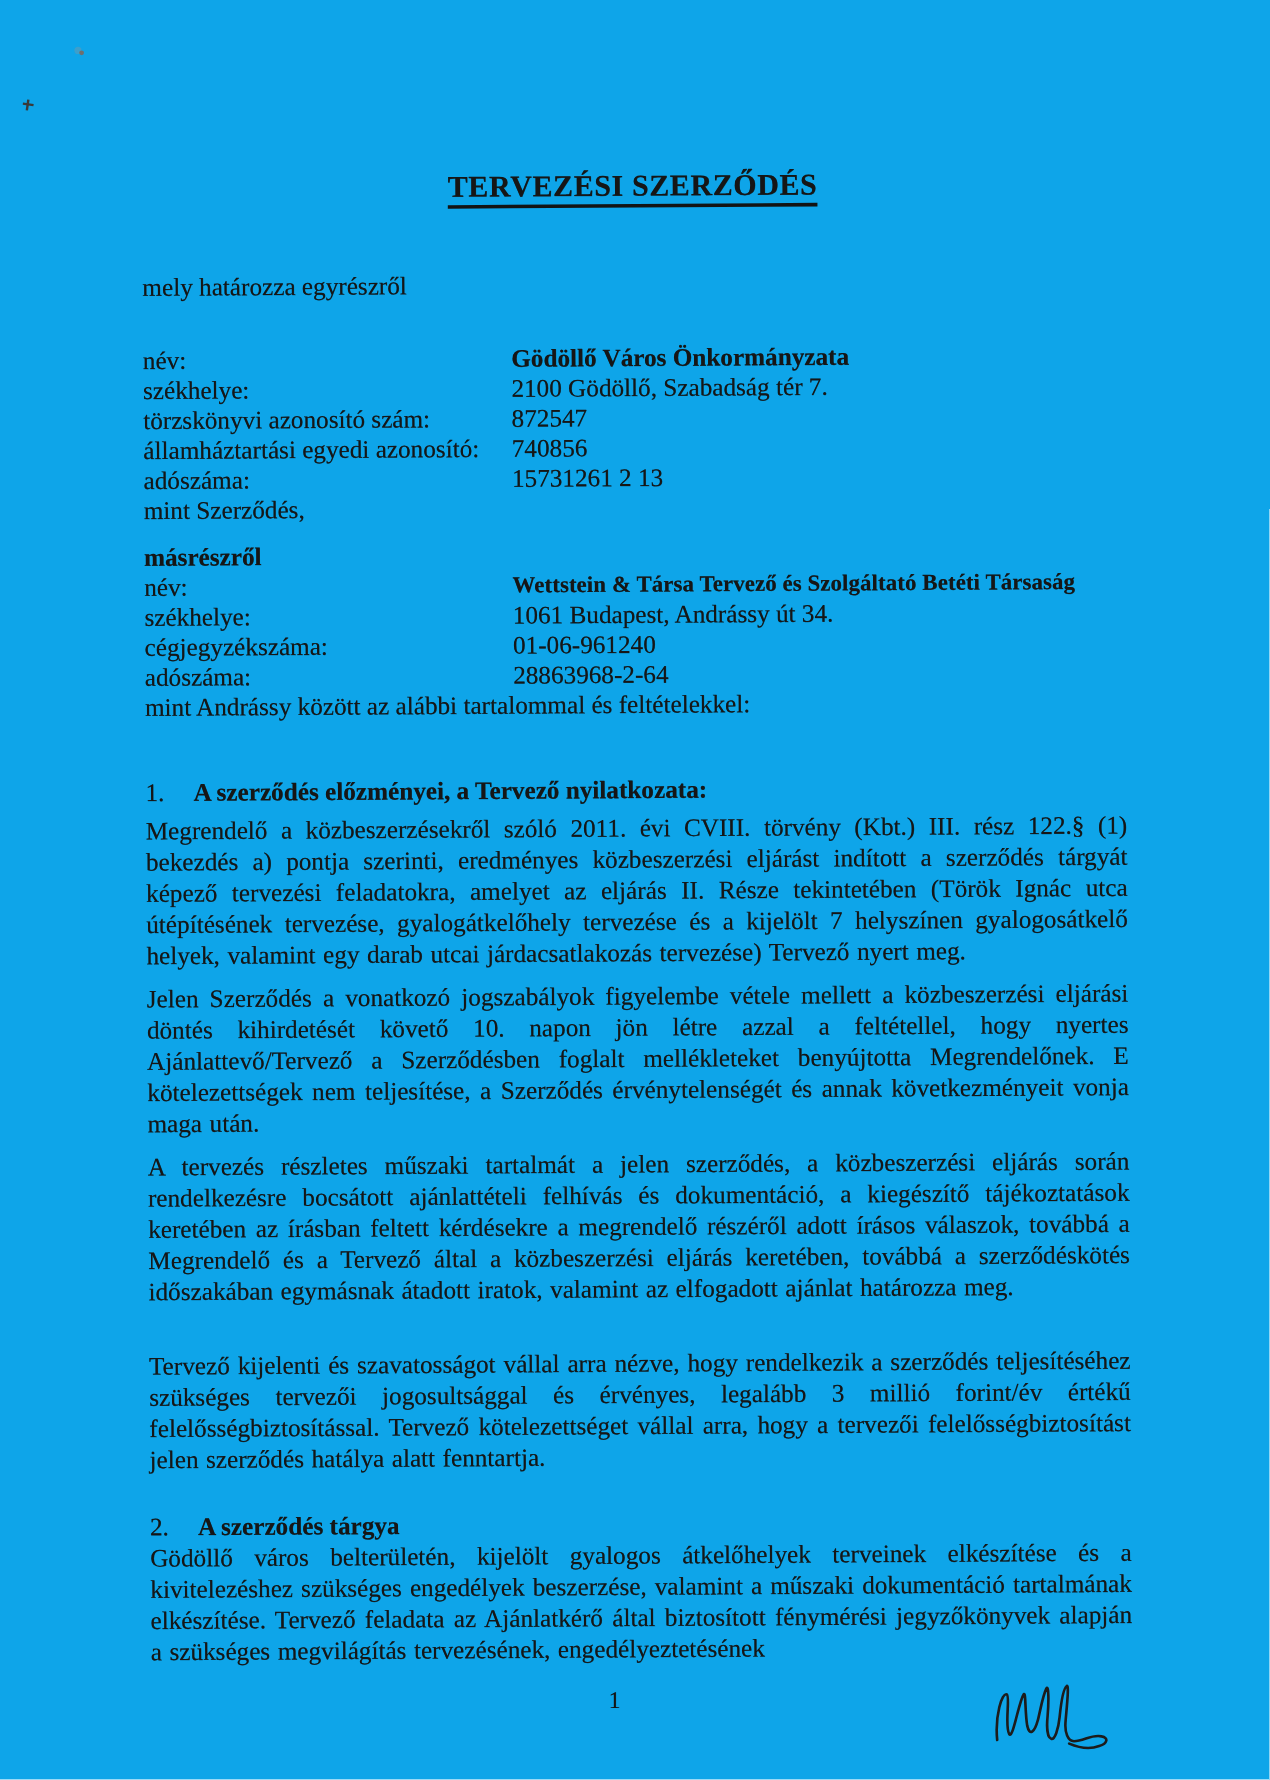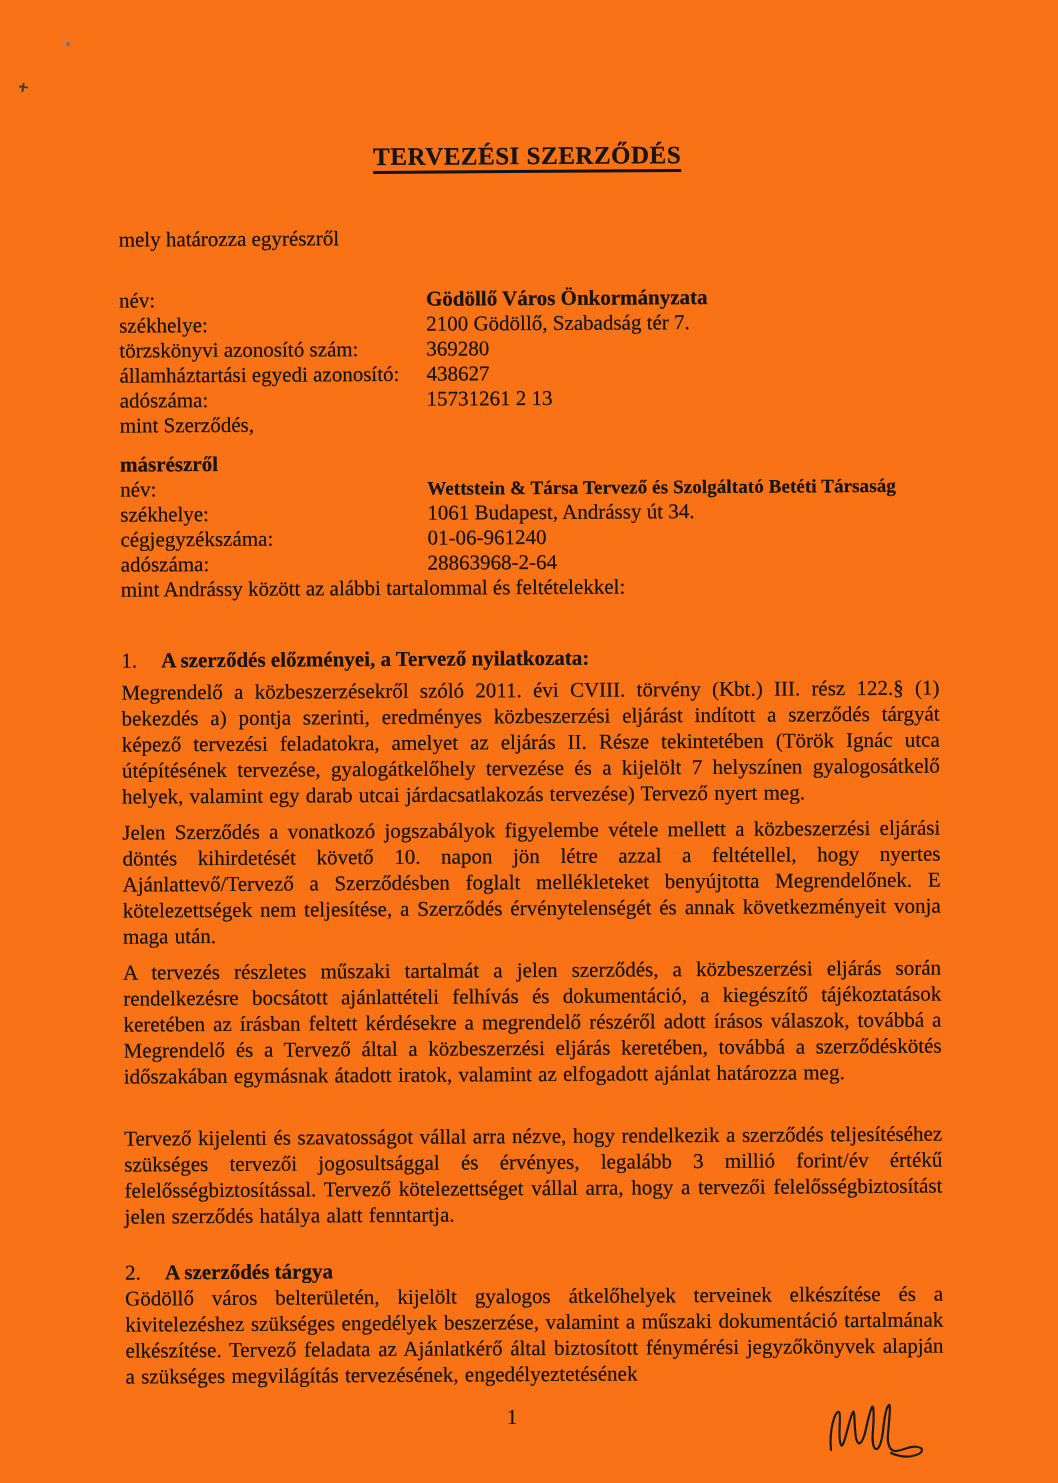--- a/index.html
+++ b/index.html
@@ -1,20 +1,20 @@
 <!DOCTYPE html>
 <html lang="hu"><head>
 <meta charset="utf-8">
 <style>
   html, body { margin: 0; padding: 0; background: #ffffff; }
   .page {
     position: relative;
     width: 1058px;
     height: 1483px;
-    background: #f97316;
+    background: #0ea5e9;
     overflow: hidden;
     font-family: "Liberation Serif", serif;
     color: #161616;
     text-shadow: 0.2px 0.2px 0.35px rgba(10,10,10,0.55);
   }
   .content {
     position: absolute;
     left: 118px;
     top: 140px;
     width: 818px;
@@ -132,25 +132,25 @@
       <div class="row">
           <span class="lab">név:</span>
           <span class="val val-name">Gödöllő Város Önkormányzata</span>
         </div>
       <div class="row">
           <span class="lab">székhelye:</span>
           <span class="val">2100 Gödöllő, Szabadság tér 7.</span>
         </div>
       <div class="row">
           <span class="lab">törzskönyvi azonosító szám:</span>
-          <span class="val">369280</span>
+          <span class="val">872547</span>
         </div>
       <div class="row">
           <span class="lab">államháztartási egyedi azonosító:</span>
-          <span class="val">438627</span>
+          <span class="val">740856</span>
         </div>
       <div class="row">
           <span class="lab">adószáma:</span>
           <span class="val">15731261 2 13</span>
         </div>
       <div class="closing"><span>mint </span><span class="strong">Szerződés</span><span>,</span></div>
     </div>
 
     <div class="party party2">
       <div class="party-heading">másrészről</div>

